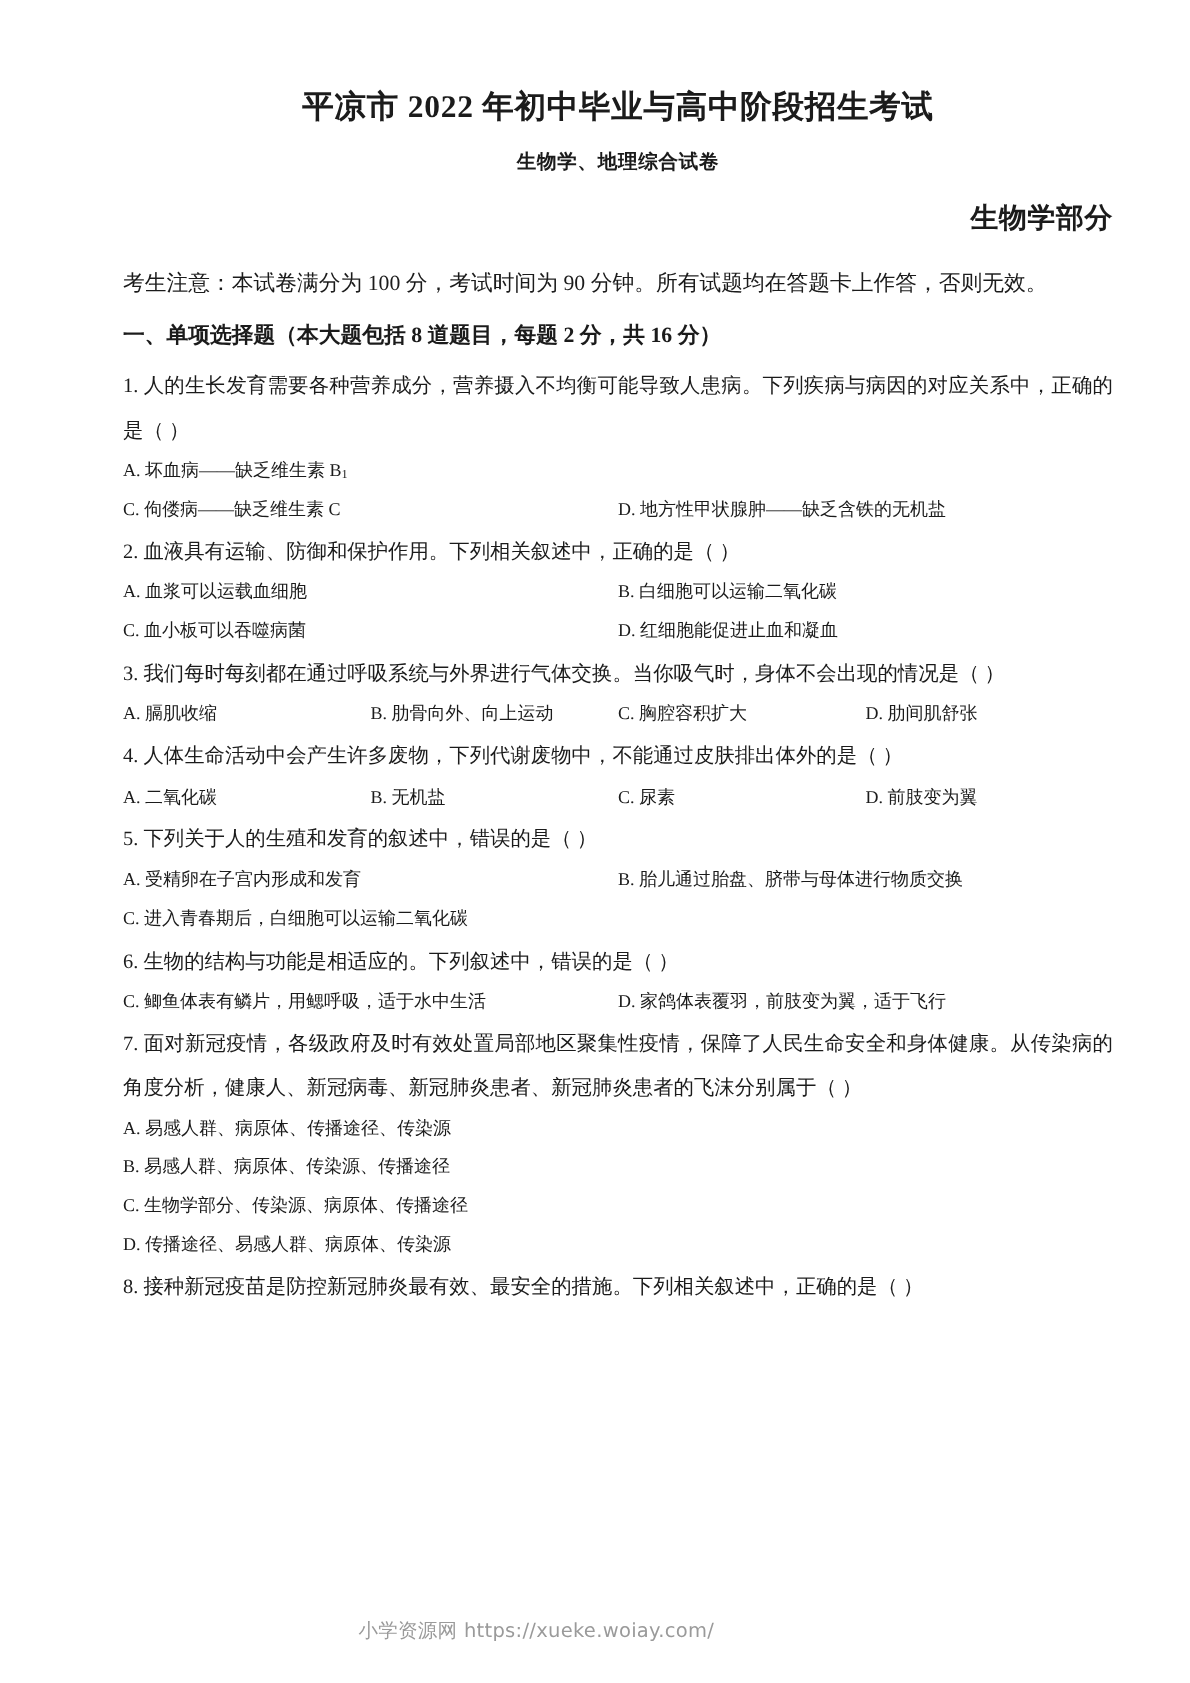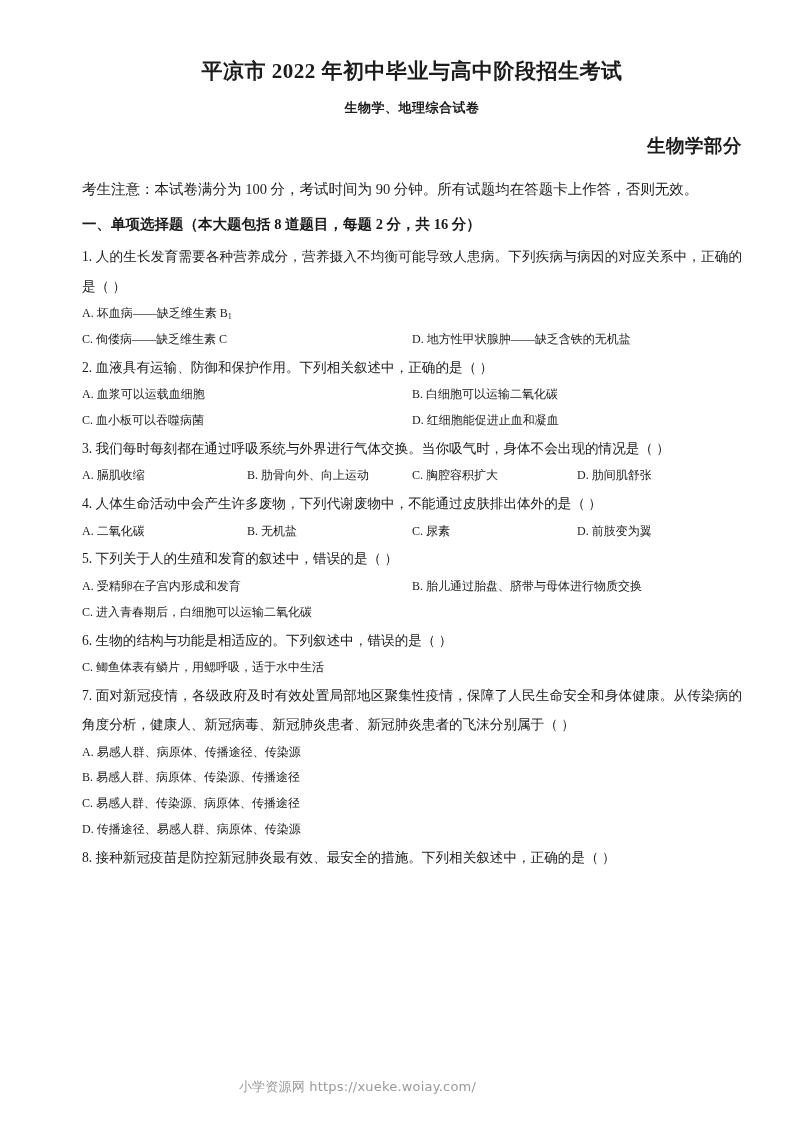--- a/index.html
+++ b/index.html
@@ -272,20 +272,24 @@
     </div>
 
     <div class="question">
       <p class="q-stem">6. 生物的结构与功能是相适应的。下列叙述中，错误的是（        ）</p>
       <div class="opts">
         <div class="opt-row cols2">
           <div class="opt">
             <span class="opt-label">C.</span>
             <span class="opt-text">鲫鱼体表有鳞片，用鳃呼吸，适于水中生活</span>
           </div>
+          <div class="opt">
+            <span class="opt-label">D.</span>
+            <span class="opt-text">家鸽体表覆羽，前肢变为翼，适于飞行</span>
+          </div>
         </div>
       </div>
     </div>
 
     <div class="question">
       <p class="q-stem">7. 面对新冠疫情，各级政府及时有效处置局部地区聚集性疫情，保障了人民生命安全和身体健康。从传染病的角度分析，健康人、新冠病毒、新冠肺炎患者、新冠肺炎患者的飞沫分别属于（        ）</p>
       <div class="opts">
         <div class="opt-row cols1">
           <div class="opt">
             <span class="opt-label">A.</span>
@@ -294,21 +298,21 @@
         </div>
         <div class="opt-row cols1">
           <div class="opt">
             <span class="opt-label">B.</span>
             <span class="opt-text">易感人群、病原体、传染源、传播途径</span>
           </div>
         </div>
         <div class="opt-row cols1">
           <div class="opt">
             <span class="opt-label">C.</span>
-            <span class="opt-text">易感人群、传染源、病原体、传播途径</span>
+            <span class="opt-text">生物学部分、传染源、病原体、传播途径</span>
           </div>
         </div>
         <div class="opt-row cols1">
           <div class="opt">
             <span class="opt-label">D.</span>
             <span class="opt-text">传播途径、易感人群、病原体、传染源</span>
           </div>
         </div>
       </div>
     </div>

